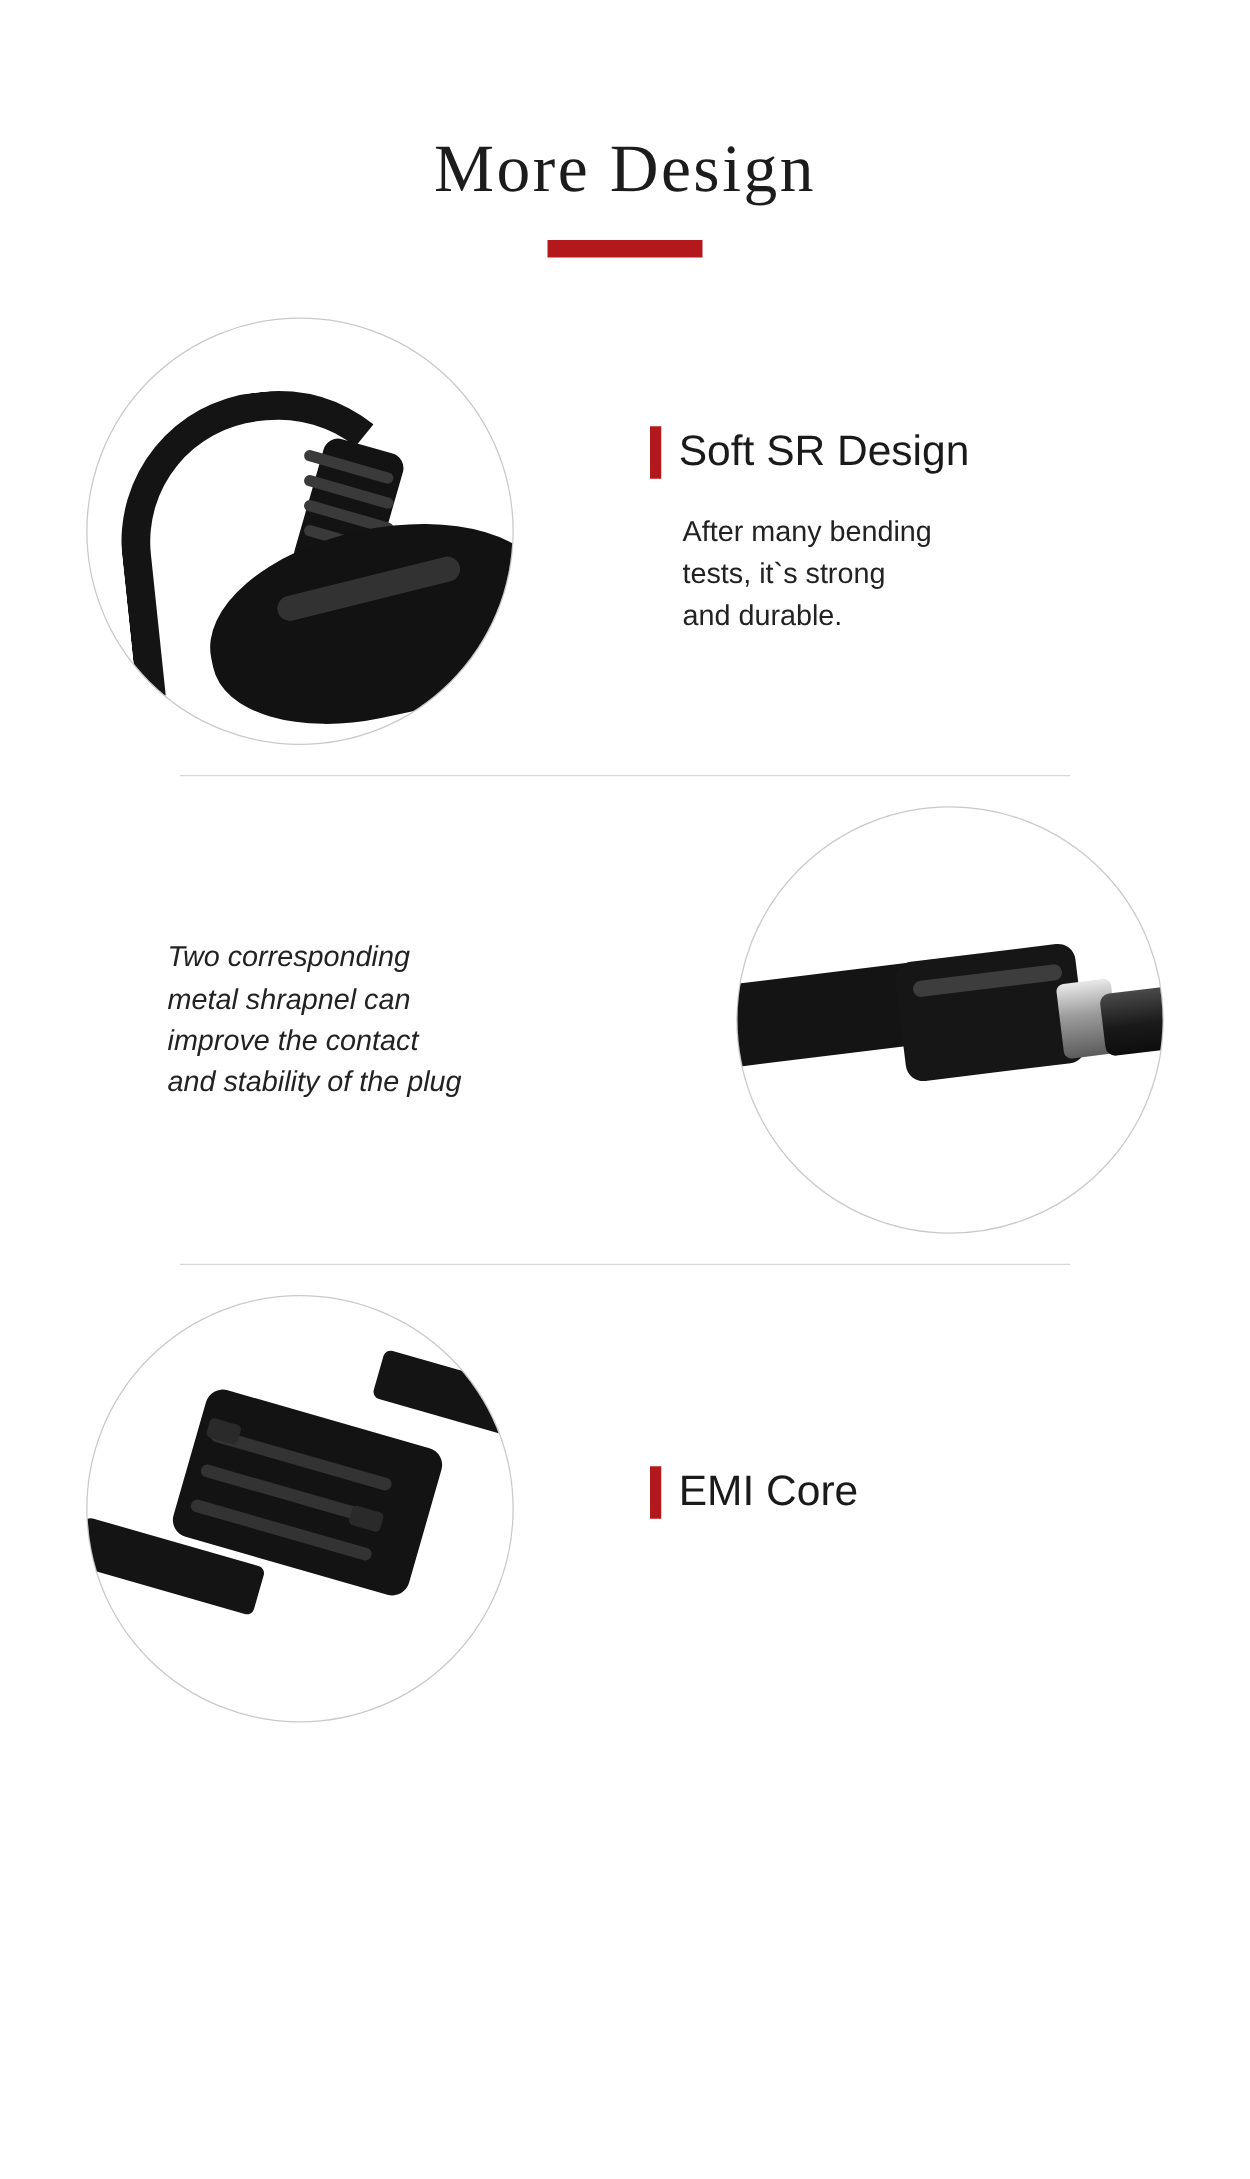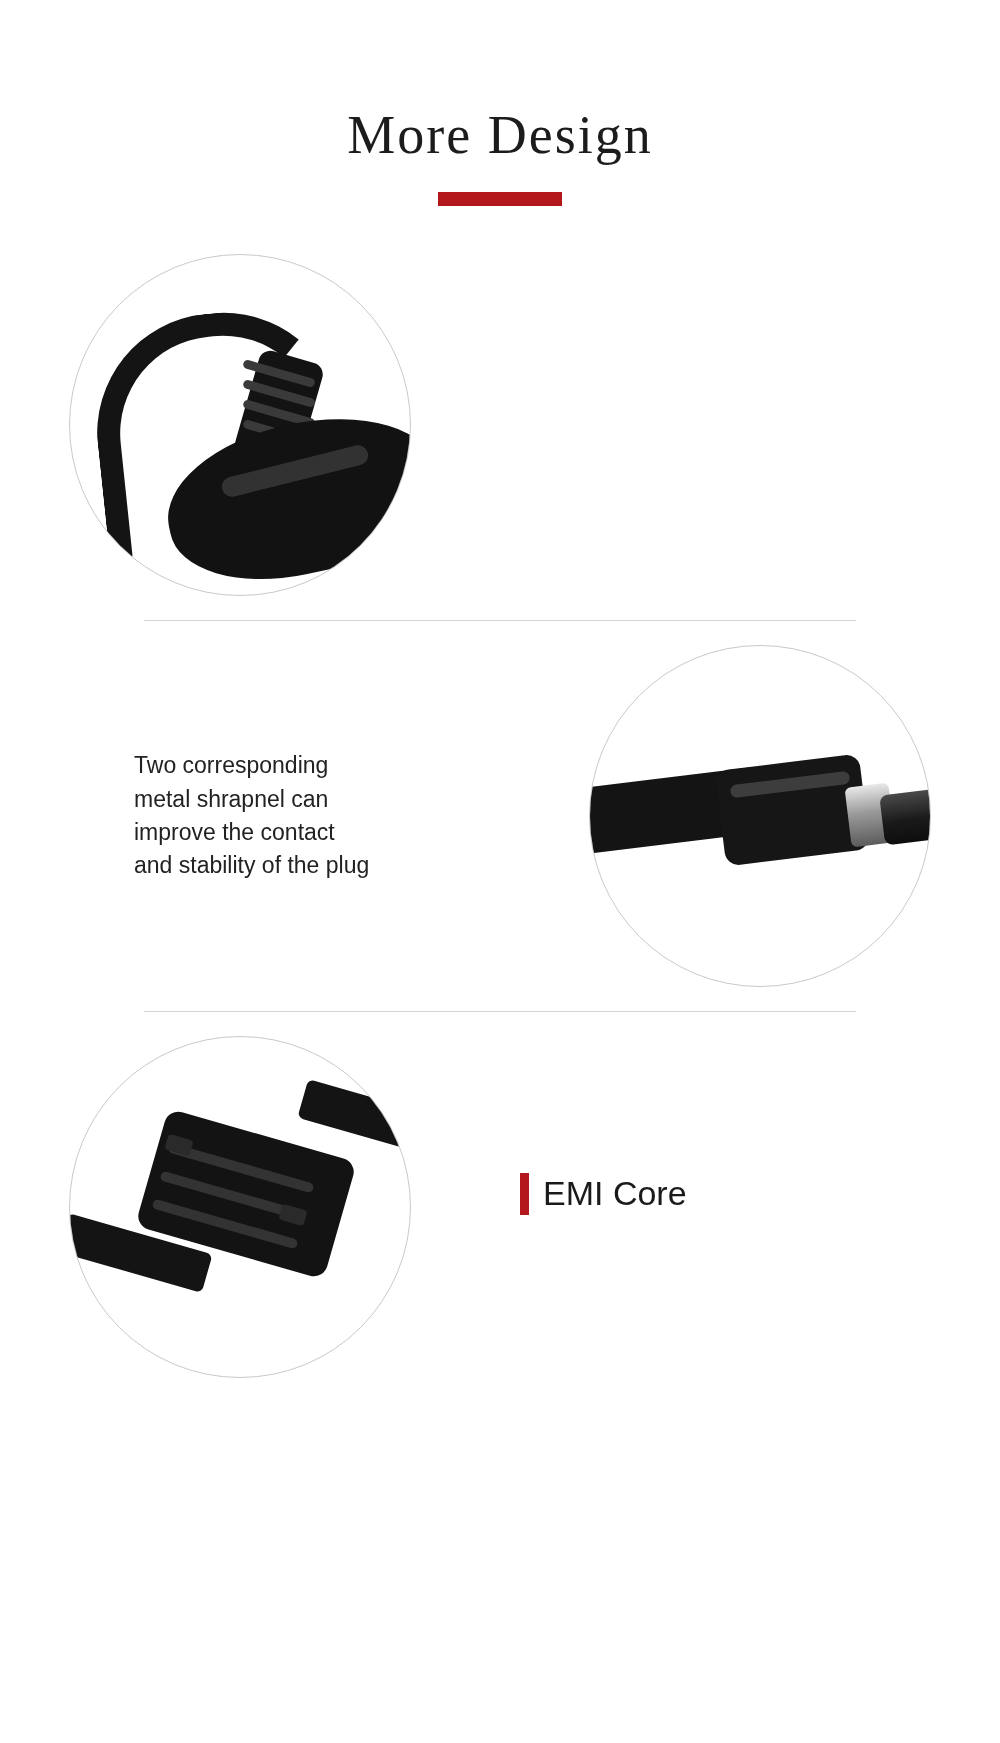--- a/index.html
+++ b/index.html
@@ -103,21 +103,21 @@
     white-space: nowrap;
   }
   .feature-desc {
     font-size: 23px;
     line-height: 1.45;
     color: #222;
     padding-left: 26px;
     max-width: 330px;
     white-space: pre-line;
   }
-  .row-2 .feature-desc { padding-left: 24px; max-width: 340px; }
+  .row-2 .feature-desc { padding-left: 24px; max-width: 340px; font-style: italic; }
   .row-3 .feature-desc { padding-left: 26px; max-width: 330px; }
 
   
   .divider {
     width: 712px;
     height: 1px;
     background: #d7d7d7;
     margin: 0 auto;
   }
 
@@ -319,20 +319,29 @@
           <div class="sr-boot"></div>
           <div class="sr-rib r1"></div>
           <div class="sr-rib r2"></div>
           <div class="sr-rib r3"></div>
           <div class="sr-rib r4"></div>
           <div class="sr-body"></div>
           <div class="sr-body-hl"></div>
         </div>
       </div>
     </div>
+    <div class="text-cell">
+      <div class="feature-heading">
+        <div class="red-bar"></div>
+        <div class="feature-title">Soft SR Design</div>
+      </div>
+      <div class="feature-desc">After many bending
+tests, it`s strong
+and durable.</div>
+    </div>
   </div>
 
   <div class="divider"></div>
 
   <div class="feature-row row-2 row-reverse">
     <div class="media-cell">
       <div class="photo-circle">
         <div class="dc-wrap">
           <div class="dc-cable"></div>
           <div class="dc-boot"></div>

